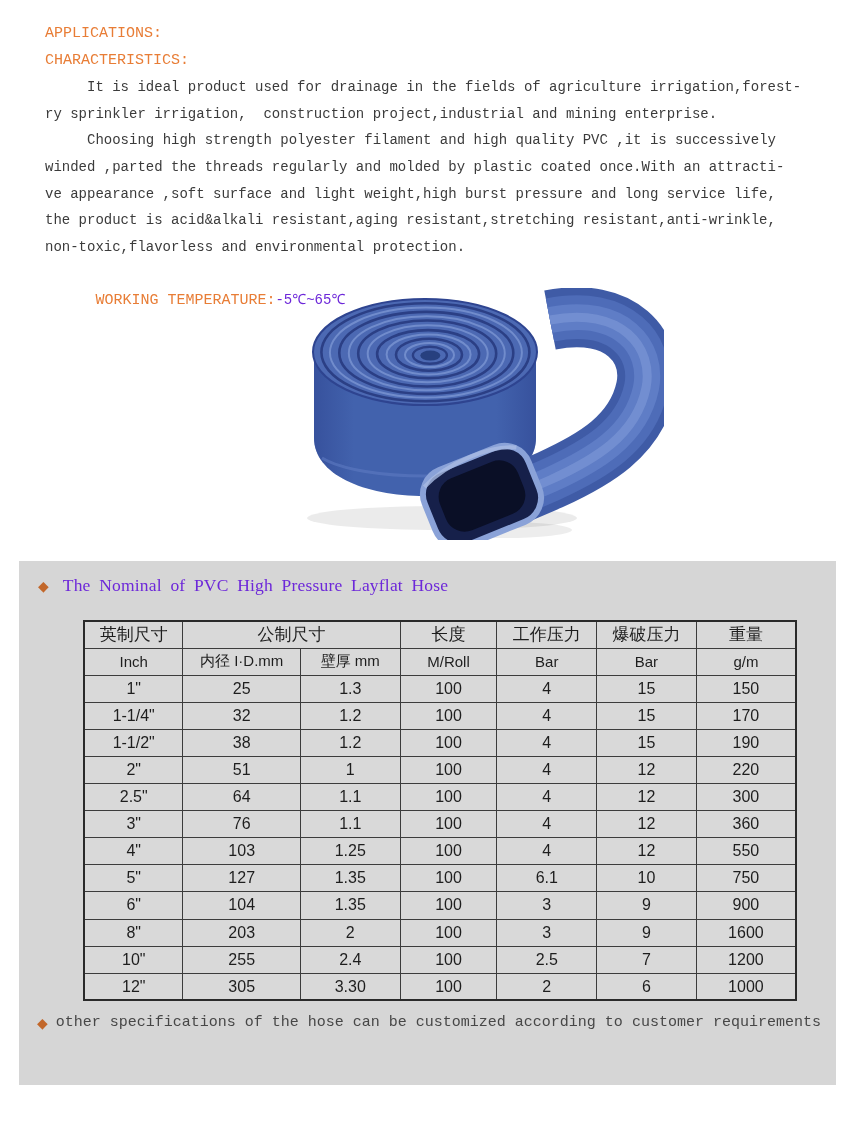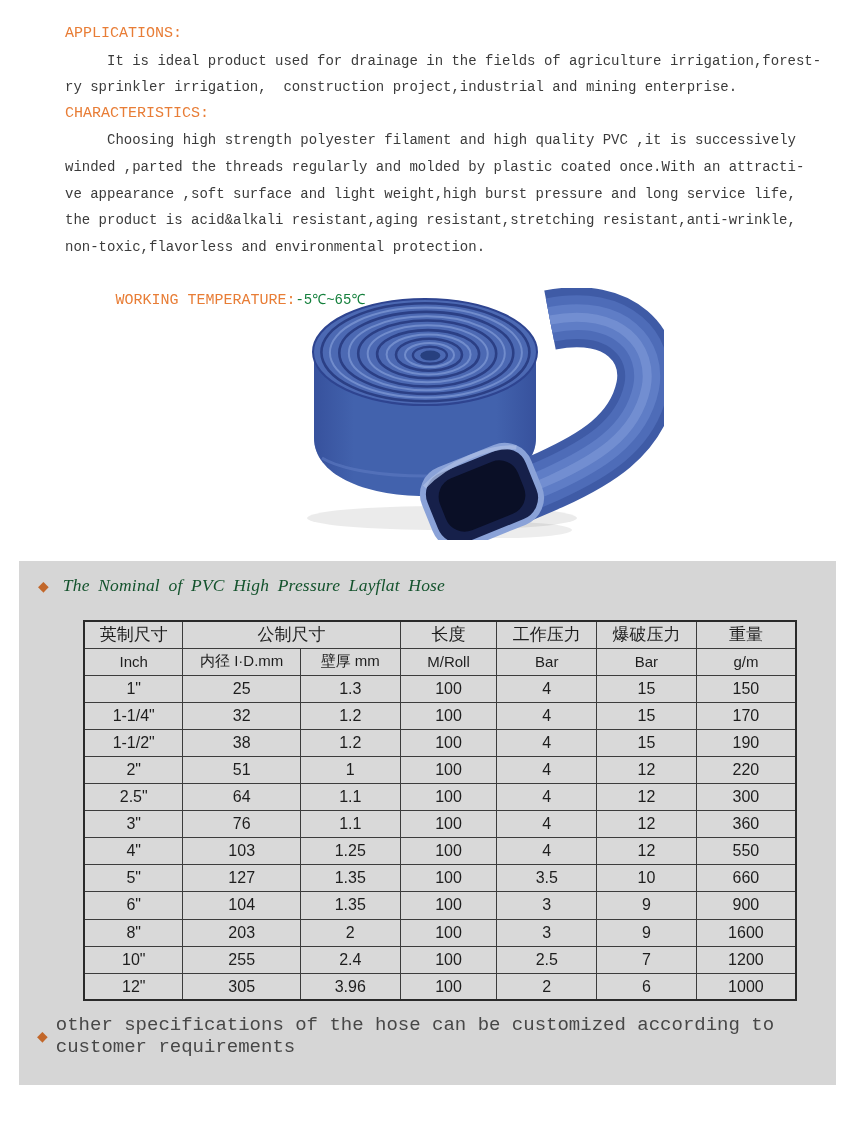--- a/index.html
+++ b/index.html
@@ -18,25 +18,24 @@
     left: 45px;
     top: 21px;
     width: 780px;
   }
   .mono {
     font-family: "Liberation Mono", "DejaVu Sans Mono", monospace;
     font-size: 14px;
     line-height: 26.6px;
     color: #3b3b3b;
     white-space: pre-wrap;
-    margin-left: 20px;
   }
   .orange-heading { color: #e87d36; font-size: 15px; }
   .temp-line { display: block; }
-  .temp-value { color: #15803d; }
+  .temp-value { color: #6d28d9; }
   
   .photo-wrap {
     position: absolute;
     left: 292px;
     top: 288px;
     width: 372px;
     height: 252px;
   }
   
   .spec-panel {
@@ -55,24 +54,23 @@
   }
   .diamond {
     color: #c2672a;
     font-size: 14px;
     line-height: 1;
     align-self: center;
   }
   .panel-title {
     font-family: "Liberation Serif", "DejaVu Serif", serif;
     font-size: 17.5px;
-    color: #14532d;
+    color: #6d28d9;
     word-spacing: 4px;
     letter-spacing: 0.2px;
-    font-style: italic;
   }
   .table-wrap { margin: 24px 8px 0 64px; }
   table.spec {
     border-collapse: collapse;
     width: 714px;
     table-layout: fixed;
     background: #d9d9d9;
     border: 2.5px solid #2a2a2a;
     color: #1e1e1e;
   }
@@ -90,34 +88,34 @@
   table.spec th.h2 { font-size: 15px; }
   table.spec td    { font-size: 16px; }
   .footnote-row {
     margin: 13px 0 0 18px;
     display: flex;
     align-items: baseline;
     gap: 8px;
   }
   .footnote {
     font-family: "Liberation Mono", "DejaVu Sans Mono", monospace;
-    font-size: 19px;
+    font-size: 15px;
     color: #474747;
   }
 </style>
 </head>
 <body>
 
 <div class="page">
 
   <div class="intro">
     <div class="mono orange-heading">APPLICATIONS:</div>
+    <div class="mono orange-heading">CHARACTERISTICS:</div>
     <div class="mono">     It is ideal product used for drainage in the fields of agriculture irrigation,forest-
 ry sprinkler irrigation,  construction project,industrial and mining enterprise.</div>
-    <div class="mono orange-heading">CHARACTERISTICS:</div>
     <div class="mono">     Choosing high strength polyester filament and high quality PVC ,it is successively
 winded ,parted the threads regularly and molded by plastic coated once.With an attracti-
 ve appearance ,soft surface and light weight,high burst pressure and long service life,
 the product is acid&amp;alkali resistant,aging resistant,stretching resistant,anti-wrinkle,
 non-toxic,flavorless and environmental protection.</div>
     <div class="mono temp-line">
       <span class="orange-heading">WORKING TEMPERATURE:</span><span class="temp-value">-5℃~65℃</span>
     </div>
   </div>
 
@@ -271,23 +269,23 @@
               <td>100</td>
               <td>4</td>
               <td>12</td>
               <td>550</td>
             </tr>
             <tr>
               <td>5"</td>
               <td>127</td>
               <td>1.35</td>
               <td>100</td>
-              <td>3.5</td>
+              <td>6.1</td>
               <td>10</td>
-              <td>660</td>
+              <td>750</td>
             </tr>
             <tr>
               <td>6"</td>
               <td>104</td>
               <td>1.35</td>
               <td>100</td>
               <td>3</td>
               <td>9</td>
               <td>900</td>
             </tr>
@@ -305,21 +303,21 @@
               <td>255</td>
               <td>2.4</td>
               <td>100</td>
               <td>2.5</td>
               <td>7</td>
               <td>1200</td>
             </tr>
             <tr>
               <td>12"</td>
               <td>305</td>
-              <td>3.96</td>
+              <td>3.30</td>
               <td>100</td>
               <td>2</td>
               <td>6</td>
               <td>1000</td>
             </tr>
           </tbody>
         </table>
     </div>
 
     <div class="footnote-row">

